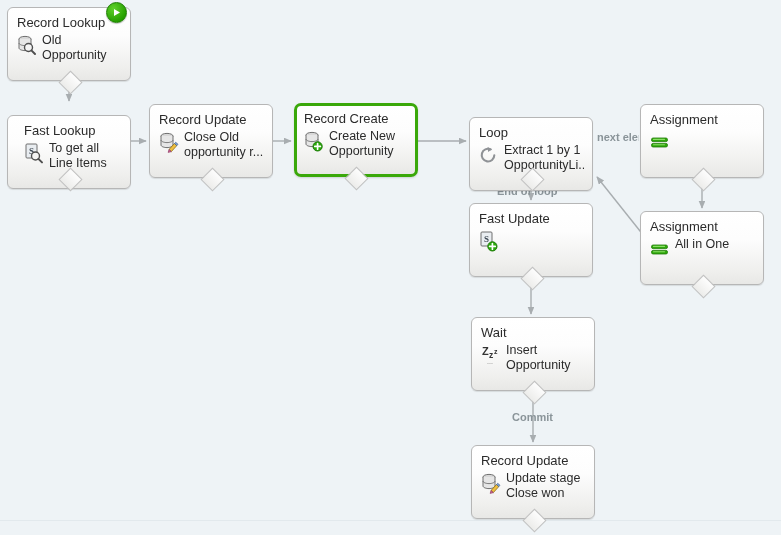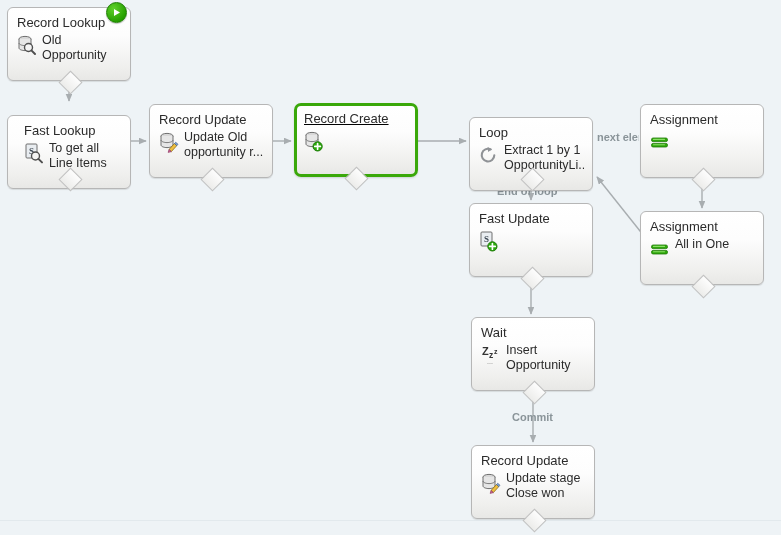--- a/index.html
+++ b/index.html
@@ -204,37 +204,38 @@
       <span class="node-icon">
         <svg width="20" height="22" viewBox="0 0 20 22">
           <ellipse cx="8" cy="5" rx="6" ry="2.6" fill="#d8d8d8" stroke="#6f6f6f" stroke-width="1"></ellipse>
           <path d="M2,5 L2,14 C2,15.5 5,16.6 8,16.6 C11,16.6 14,15.5 14,14 L14,5" fill="#e6e6e6" stroke="#6f6f6f" stroke-width="1"></path>
           <path d="M2,9 C2,10.5 5,11.6 8,11.6 C11,11.6 14,10.5 14,9" fill="none" stroke="#6f6f6f" stroke-width="0.9"></path>
           <path d="M10,18.5 L15.5,12.5 L17.8,14.6 L12.3,20.6 z" fill="#f0c040" stroke="#8a6a10" stroke-width="0.8"></path>
           <path d="M10,18.5 L12.3,20.6 L9.2,21.4 z" fill="#d76a9a" stroke="#8a3a60" stroke-width="0.7"></path>
           <path d="M15.5,12.5 L17.8,14.6 L19,13.3 L16.7,11.3 z" fill="#7fa7d8" stroke="#3f5f90" stroke-width="0.7"></path>
         </svg>
       </span>
-      <span class="node-label">Update Old opportunity r...</span>
+      <span class="node-label">Close Old opportunity r...</span>
     </div>
   </div>
   <div class="handle" style="left:204px; top:171px;"></div>
 
-  <div class="node selected" style="left:294px; top:103px;text-decoration:underline;">
+  <div class="node selected" style="left:294px; top:103px;">
     <div class="node-title">Record Create</div>
     <div class="node-body">
       <span class="node-icon">
         <svg width="20" height="22" viewBox="0 0 20 22">
           <ellipse cx="8" cy="5" rx="6" ry="2.6" fill="#d8d8d8" stroke="#6f6f6f" stroke-width="1"></ellipse>
           <path d="M2,5 L2,14 C2,15.5 5,16.6 8,16.6 C11,16.6 14,15.5 14,14 L14,5" fill="#e6e6e6" stroke="#6f6f6f" stroke-width="1"></path>
           <path d="M2,9 C2,10.5 5,11.6 8,11.6 C11,11.6 14,10.5 14,9" fill="none" stroke="#6f6f6f" stroke-width="0.9"></path>
           <circle cx="13.6" cy="16.4" r="4.6" fill="#2aa80a" stroke="#1b7a06" stroke-width="1"></circle>
           <path d="M13.6,13.6 L13.6,19.2 M10.8,16.4 L16.4,16.4" stroke="#ffffff" stroke-width="1.7" stroke-linecap="round"></path>
         </svg>
       </span>
+      <span class="node-label">Create New Opportunity</span>
     </div>
   </div>
   <div class="handle" style="left:348px; top:170px;"></div>
 
   <div class="node" style="left:469px; top:117px;">
     <div class="node-title">Loop</div>
     <div class="node-body">
       <span class="node-icon">
         <svg width="20" height="22" viewBox="0 0 20 22">
           <path d="M15.3,11.2 A6.3,6.3 0 1 1 11.6,5.4" fill="none" stroke="#8f9296" stroke-width="2.1" stroke-linecap="round"></path>

